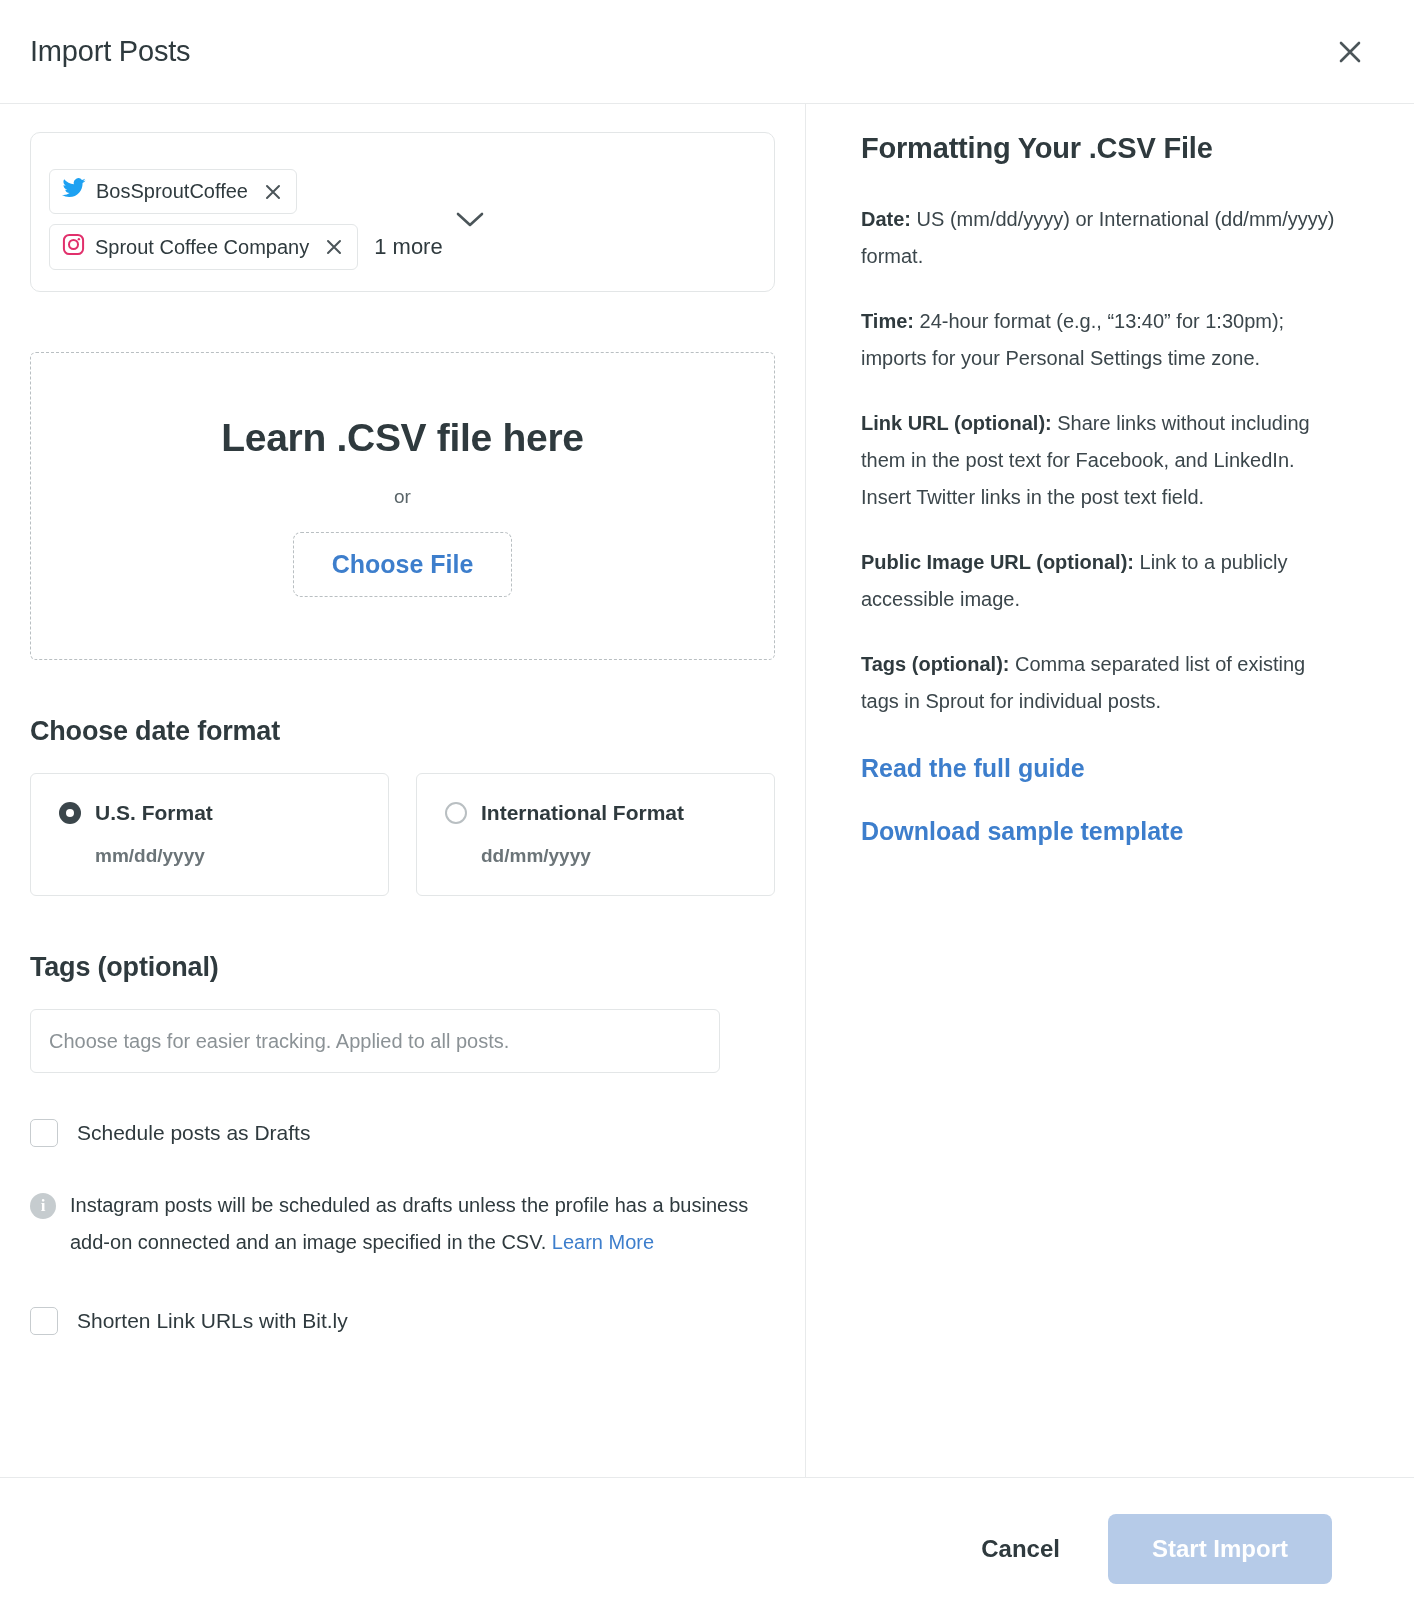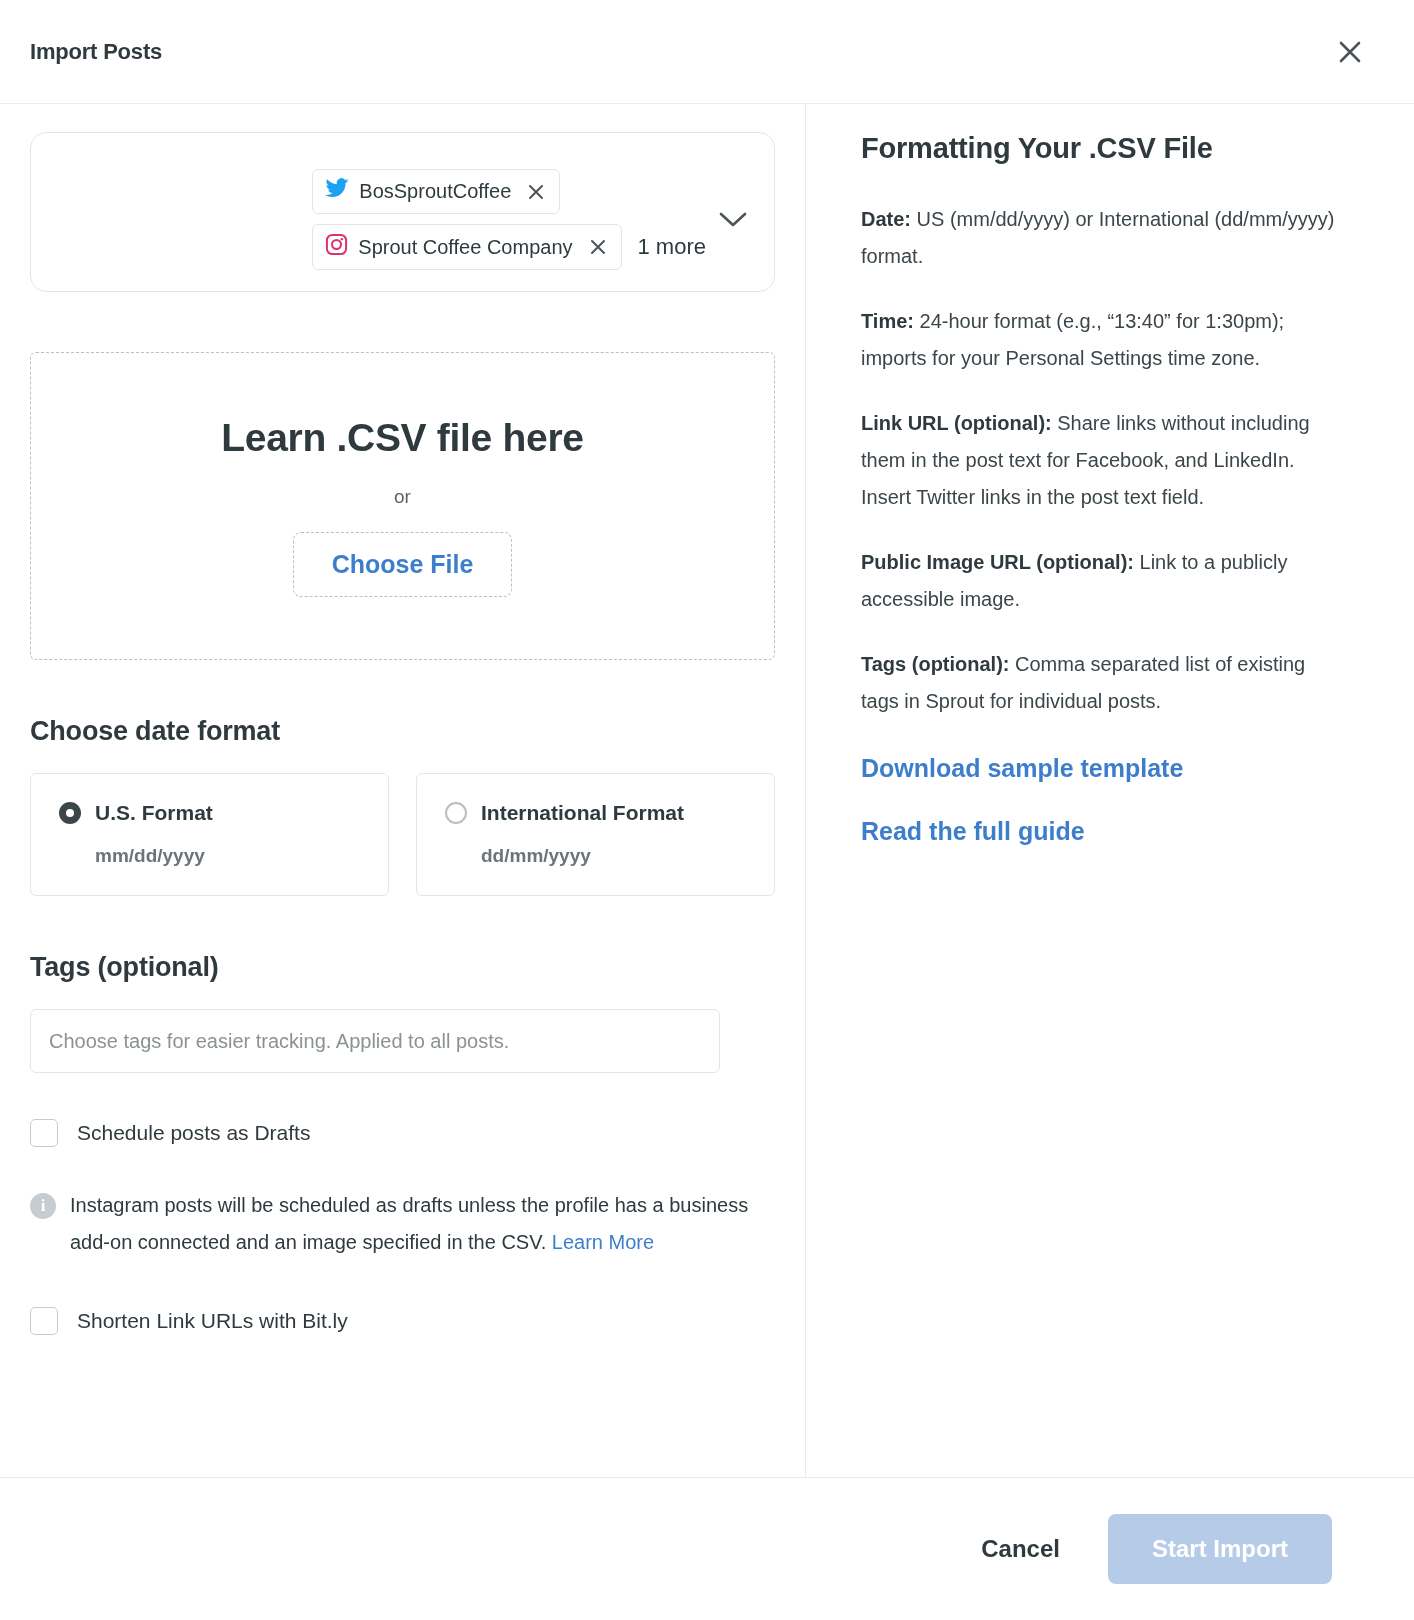--- a/index.html
+++ b/index.html
@@ -27,22 +27,22 @@
   .modal-header {
     height: 104px;
     min-height: 104px;
     border-bottom: 1px solid #e8eaeb;
     display: flex;
     align-items: center;
     justify-content: space-between;
     padding: 0 30px 0 30px;
   }
   .modal-title {
-    font-size: 22px;
-    font-weight: bold;
+    font-size: 29px;
+    font-weight: normal;
     color: #2f3a3e;
     letter-spacing: -0.2px;
   }
   .close-btn {
     width: 44px; height: 44px;
     display: flex; align-items: center; justify-content: center;
     cursor: pointer;
     margin-right: 12px;
   }
   .close-btn svg { display: block; }
@@ -59,25 +59,25 @@
     border-right: 1px solid #e8eaeb;
   }
   .right-pane {
     flex: 1;
     padding: 28px 40px 0 55px;
   }
 
   
   .profile-picker {
     border: 1px solid #e3e6e7;
-    border-radius: 16px;
+    border-radius: 10px;
     padding: 16px 14px 1px 18px;
     display: flex;
     align-items: center;
-    justify-content: flex-end;
+    justify-content: flex-start;
     cursor: pointer;
     min-height: 160px;
   }
   .chips {
     display: flex;
     flex-direction: column;
     gap: 10px;
     align-items: flex-start;
   }
   .chip-row { display: flex; align-items: center; gap: 16px; }
@@ -433,22 +433,22 @@
       <p class="rp-para"><b>Date:</b><span> US (mm/dd/yyyy) or International (dd/mm/yyyy) format.</span></p>
 
       <p class="rp-para"><b>Time:</b><span> 24-hour format (e.g., “13:40” for 1:30pm); imports for your Personal Settings time zone.</span></p>
 
       <p class="rp-para"><b>Link URL (optional):</b><span> Share links without including them in the post text for Facebook, and LinkedIn. Insert Twitter links in the post text field.</span></p>
 
       <p class="rp-para"><b>Public Image URL (optional):</b><span> Link to a publicly accessible image.</span></p>
 
       <p class="rp-para"><b>Tags (optional):</b><span> Comma separated list of existing tags in Sprout for individual posts.</span></p>
 
+      <a class="rp-link">Read the full guide</a>
       <a class="rp-link">Download sample template</a>
-      <a class="rp-link">Read the full guide</a>
     </div>
   </div>
 
   <div class="modal-footer">
     <button class="btn-cancel">Cancel</button>
     <button class="btn-primary">Start Import</button>
   </div>
 </div>
 
 </body></html>

